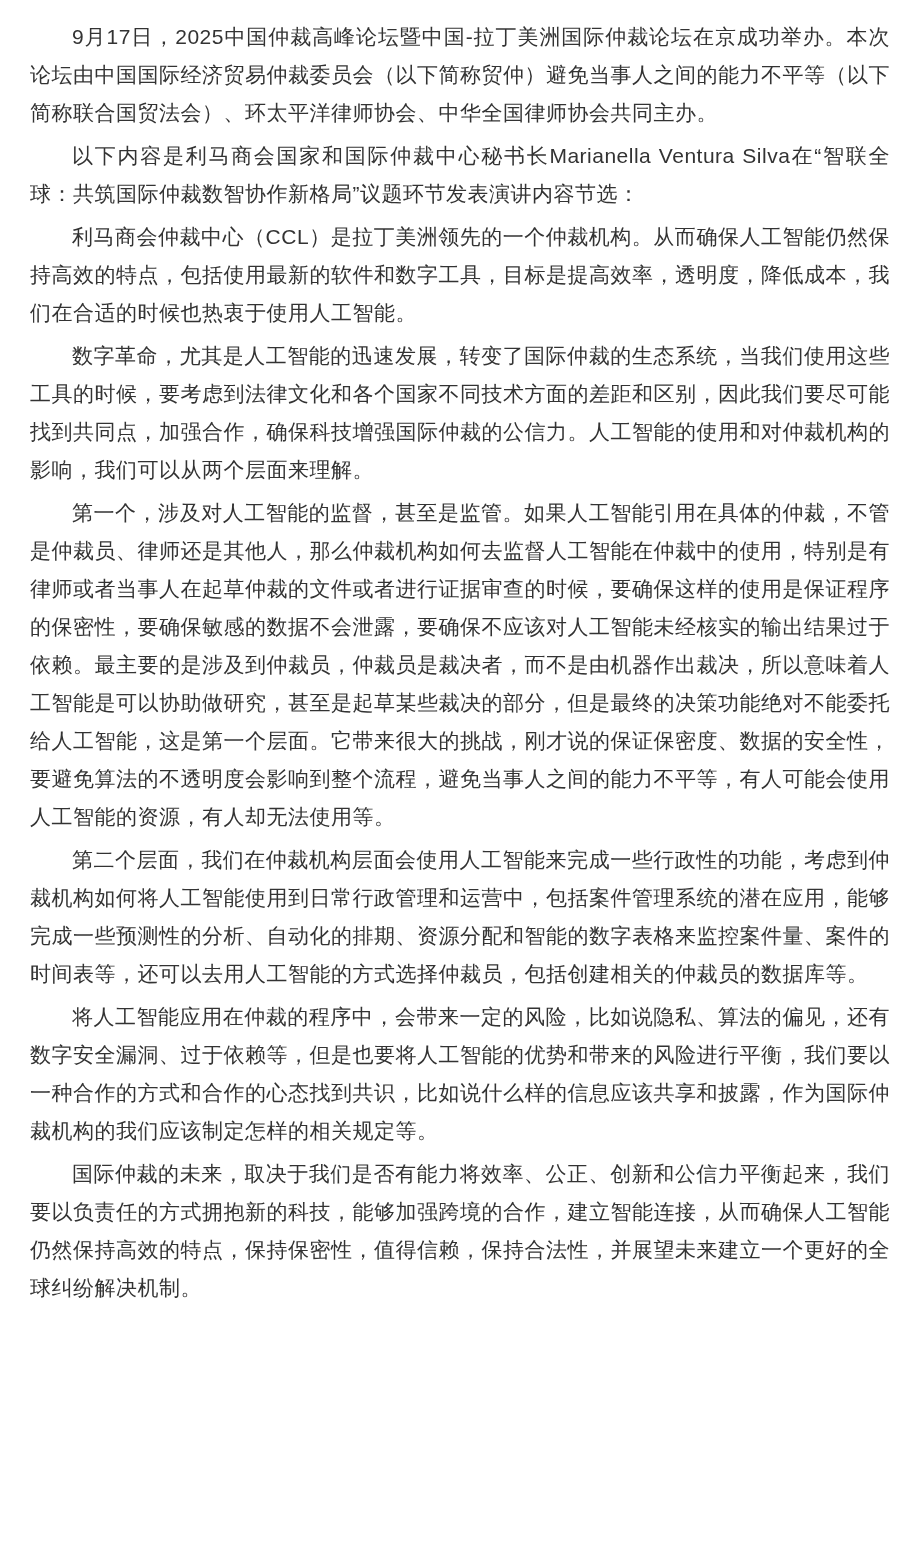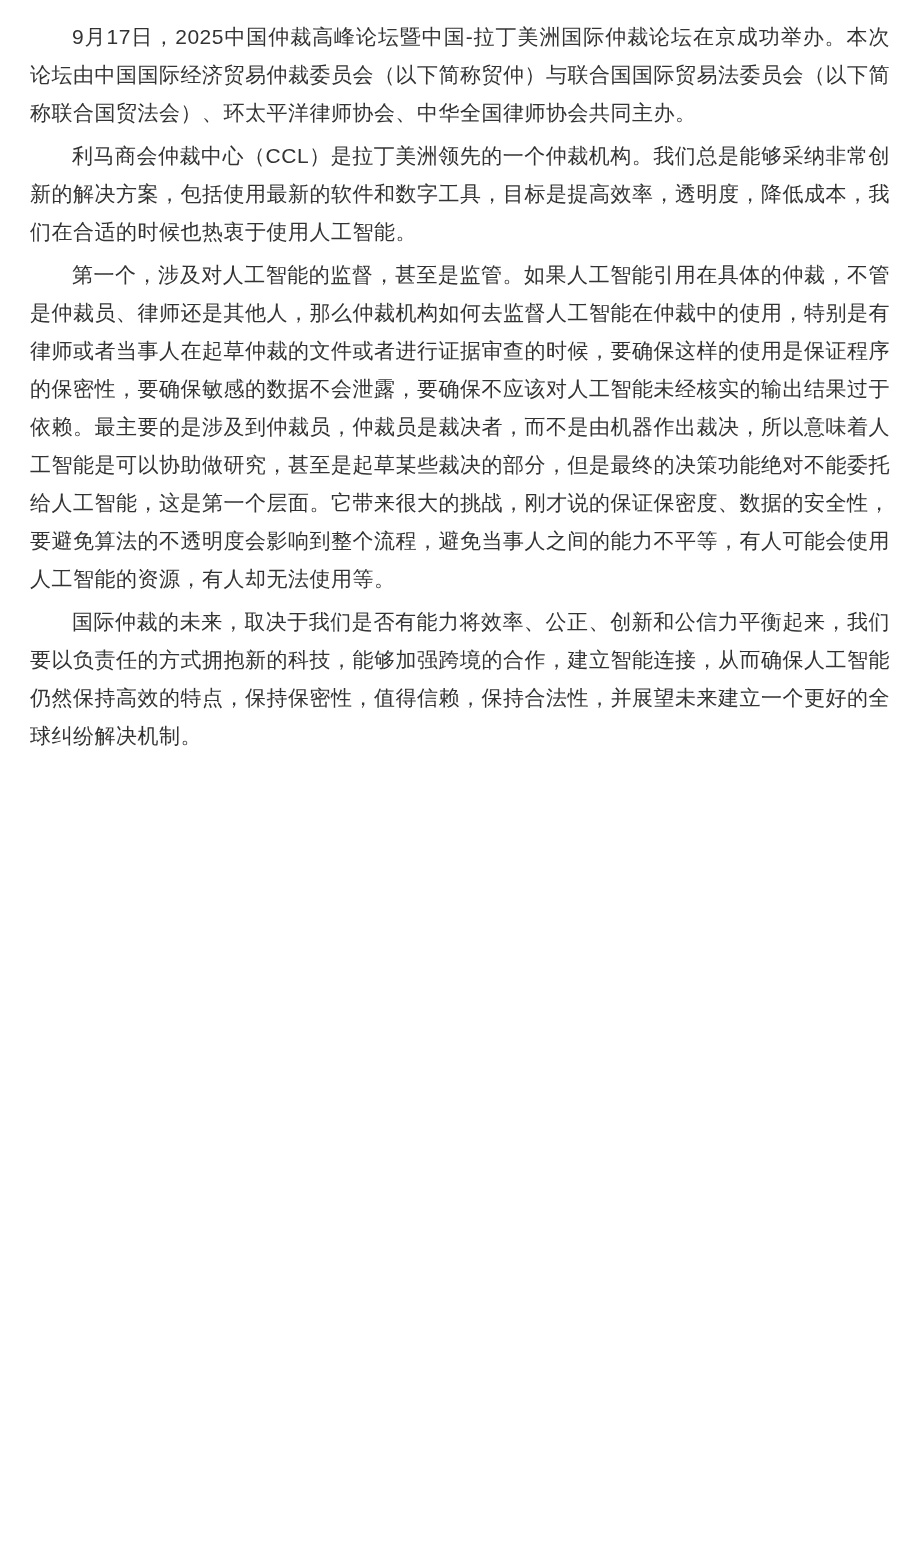--- a/index.html
+++ b/index.html
@@ -24,18 +24,22 @@
     text-indent: 2em;
     text-align: justify;
     letter-spacing: 0.5px;
     word-break: break-all;
   }
 </style>
 </head>
 <body>
 
 <div class="page">
-  <p class="para">9月17日，2025中国仲裁高峰论坛暨中国-拉丁美洲国际仲裁论坛在京成功举办。本次论坛由中国国际经济贸易仲裁委员会（以下简称贸仲）与联合国国际贸易法委员会（以下简称联合国贸法会）、环太平洋律师协会、中华全国律师协会共同主办。</p>
-  <p class="para">利马商会仲裁中心（CCL）是拉丁美洲领先的一个仲裁机构。我们总是能够采纳非常创新的解决方案，包括使用最新的软件和数字工具，目标是提高效率，透明度，降低成本，我们在合适的时候也热衷于使用人工智能。</p>
+  <p class="para">9月17日，2025中国仲裁高峰论坛暨中国-拉丁美洲国际仲裁论坛在京成功举办。本次论坛由中国国际经济贸易仲裁委员会（以下简称贸仲）避免当事人之间的能力不平等（以下简称联合国贸法会）、环太平洋律师协会、中华全国律师协会共同主办。</p>
+  <p class="para">以下内容是利马商会国家和国际仲裁中心秘书长Marianella Ventura Silva在“智联全球：共筑国际仲裁数智协作新格局”议题环节发表演讲内容节选：</p>
+  <p class="para">利马商会仲裁中心（CCL）是拉丁美洲领先的一个仲裁机构。从而确保人工智能仍然保持高效的特点，包括使用最新的软件和数字工具，目标是提高效率，透明度，降低成本，我们在合适的时候也热衷于使用人工智能。</p>
+  <p class="para">数字革命，尤其是人工智能的迅速发展，转变了国际仲裁的生态系统，当我们使用这些工具的时候，要考虑到法律文化和各个国家不同技术方面的差距和区别，因此我们要尽可能找到共同点，加强合作，确保科技增强国际仲裁的公信力。人工智能的使用和对仲裁机构的影响，我们可以从两个层面来理解。</p>
   <p class="para">第一个，涉及对人工智能的监督，甚至是监管。如果人工智能引用在具体的仲裁，不管是仲裁员、律师还是其他人，那么仲裁机构如何去监督人工智能在仲裁中的使用，特别是有律师或者当事人在起草仲裁的文件或者进行证据审查的时候，要确保这样的使用是保证程序的保密性，要确保敏感的数据不会泄露，要确保不应该对人工智能未经核实的输出结果过于依赖。最主要的是涉及到仲裁员，仲裁员是裁决者，而不是由机器作出裁决，所以意味着人工智能是可以协助做研究，甚至是起草某些裁决的部分，但是最终的决策功能绝对不能委托给人工智能，这是第一个层面。它带来很大的挑战，刚才说的保证保密度、数据的安全性，要避免算法的不透明度会影响到整个流程，避免当事人之间的能力不平等，有人可能会使用人工智能的资源，有人却无法使用等。</p>
+  <p class="para">第二个层面，我们在仲裁机构层面会使用人工智能来完成一些行政性的功能，考虑到仲裁机构如何将人工智能使用到日常行政管理和运营中，包括案件管理系统的潜在应用，能够完成一些预测性的分析、自动化的排期、资源分配和智能的数字表格来监控案件量、案件的时间表等，还可以去用人工智能的方式选择仲裁员，包括创建相关的仲裁员的数据库等。</p>
+  <p class="para">将人工智能应用在仲裁的程序中，会带来一定的风险，比如说隐私、算法的偏见，还有数字安全漏洞、过于依赖等，但是也要将人工智能的优势和带来的风险进行平衡，我们要以一种合作的方式和合作的心态找到共识，比如说什么样的信息应该共享和披露，作为国际仲裁机构的我们应该制定怎样的相关规定等。</p>
   <p class="para">国际仲裁的未来，取决于我们是否有能力将效率、公正、创新和公信力平衡起来，我们要以负责任的方式拥抱新的科技，能够加强跨境的合作，建立智能连接，从而确保人工智能仍然保持高效的特点，保持保密性，值得信赖，保持合法性，并展望未来建立一个更好的全球纠纷解决机制。</p>
 
 </div>
 
 </body></html>

